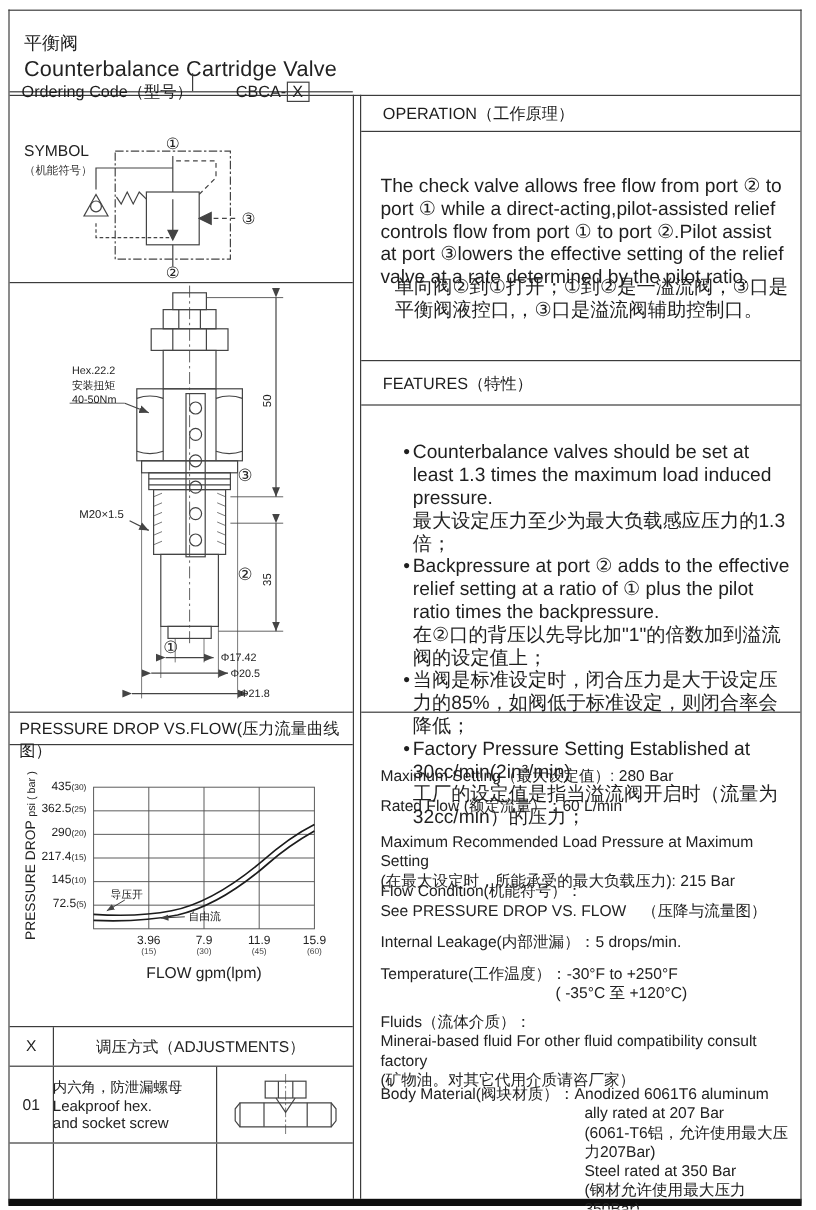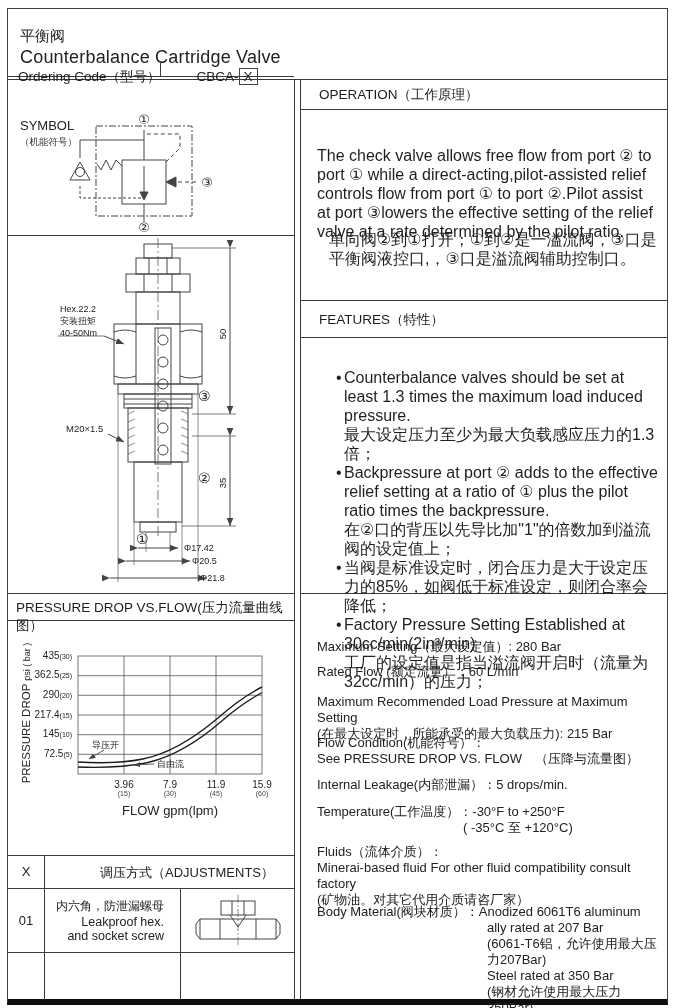--- a/index.html
+++ b/index.html
@@ -28,21 +28,21 @@
   .ylab{position:absolute;left:-62px;top:86px;width:160px;transform:rotate(-90deg);transform-origin:center;text-align:center;font-size:11.5px;white-space:nowrap;}
   .ylab .sub{font-size:9px;}
   .ytick{position:absolute;width:46px;text-align:right;font-size:10px;white-space:nowrap;}
   .ytick .sub{font-size:7px;}
   .xtick{position:absolute;width:44px;text-align:center;font-size:10px;}
   .xtick .sub{display:block;font-size:7px;color:#444;}
   .xlab{position:absolute;left:92px;top:182px;width:140px;text-align:center;font-size:13px;}
   .clabel{position:absolute;font-size:9px;color:#222;}
   
   .adj-x{position:absolute;left:0;width:36px;text-align:center;font-size:13px;}
-  .adj-title{position:absolute;left:24px;right:0;text-align:center;font-size:13px;padding-left:48px;}
+  .adj-title{position:absolute;left:24px;right:0;text-align:left;font-size:13px;padding-left:48px;}
   .adj-zh{font-size:12px;}
   .adj-en{font-size:12.5px;}
   
   .rcol-sec{position:absolute;left:293px;width:366px;box-sizing:border-box;border-bottom:1px solid #3c3c3c;}
   .r-h{position:absolute;left:18px;top:7px;}
   .body-txt{font-size:16px;line-height:19px;color:#1f1f1f;}
   .op-en{position:absolute;left:16px;right:10px;top:36px;}
   .op-zh{position:absolute;left:28px;right:8px;top:120px;}
   .feat-wrap{position:absolute;left:14px;right:6px;top:30px;margin-left:21px;}
   .feat-item{position:relative;padding-left:8px;}
@@ -250,21 +250,21 @@
 
   <div class="lcol-row" style="top:847px;height:33px">
     <div class="vline" style="left:36px"></div>
     <div class="adj-x" style="top:8px">X</div>
     <div class="adj-title" style="top:8px">调压方式（ADJUSTMENTS）</div>
   </div>
   <div class="lcol-row" style="top:880px;height:64px">
     <div class="vline" style="left:36px"></div>
     <div class="vline" style="left:172px"></div>
     <div class="adj-x" style="top:24px">01</div>
-    <div class="abs" style="left:20px;width:136px;top:9px;text-align:right">
+    <div class="abs" style="left:36px;width:136px;top:9px;text-align:left">
       <div class="adj-zh">内六角，防泄漏螺母</div>
       <div class="adj-en">Leakproof hex.</div>
       <div class="adj-en">and socket screw</div>
     </div>
     <svg class="abs" style="left:180px;top:4px" width="100" height="56" viewBox="0 0 100 56">
       <g stroke="#444" stroke-width="1" fill="none">
         <line x1="50" y1="2" x2="50" y2="54" stroke-width="0.6" stroke-dasharray="8 2 2 2"></line>
         <rect x="33" y="8" width="34" height="14"></rect>
         <line x1="44" y1="8" x2="44" y2="22"></line>
           <line x1="56" y1="8" x2="56" y2="22"></line>

